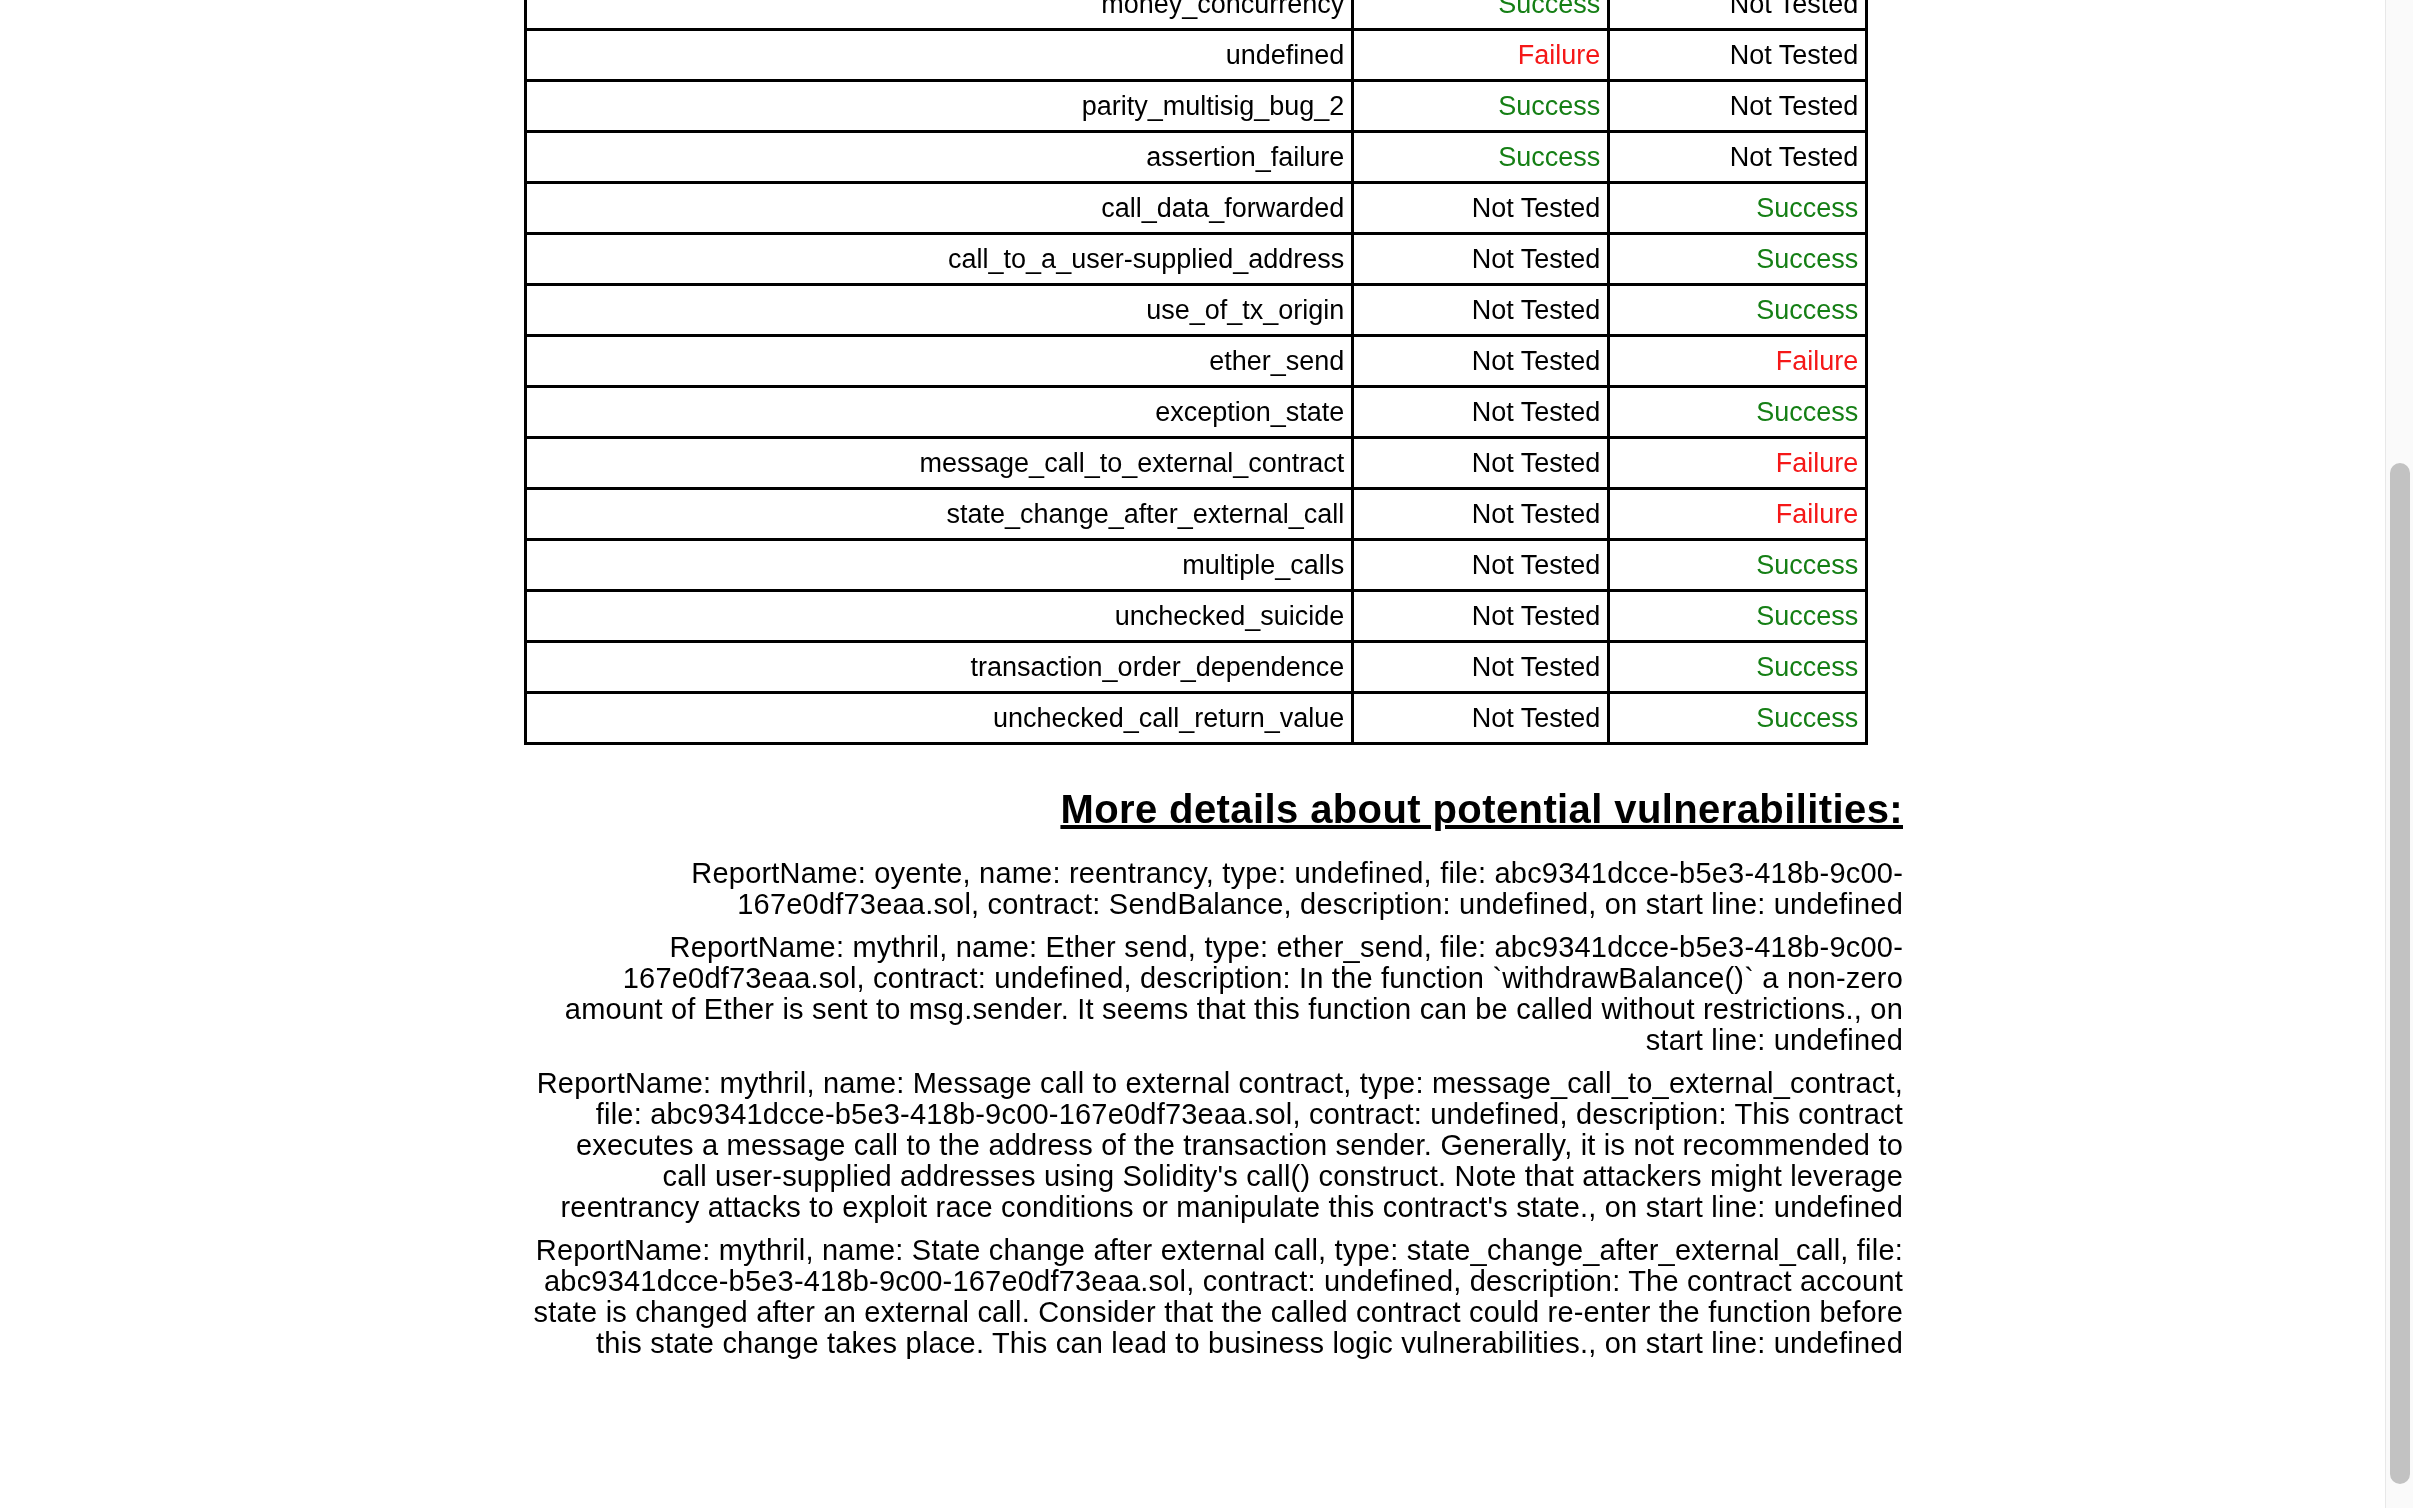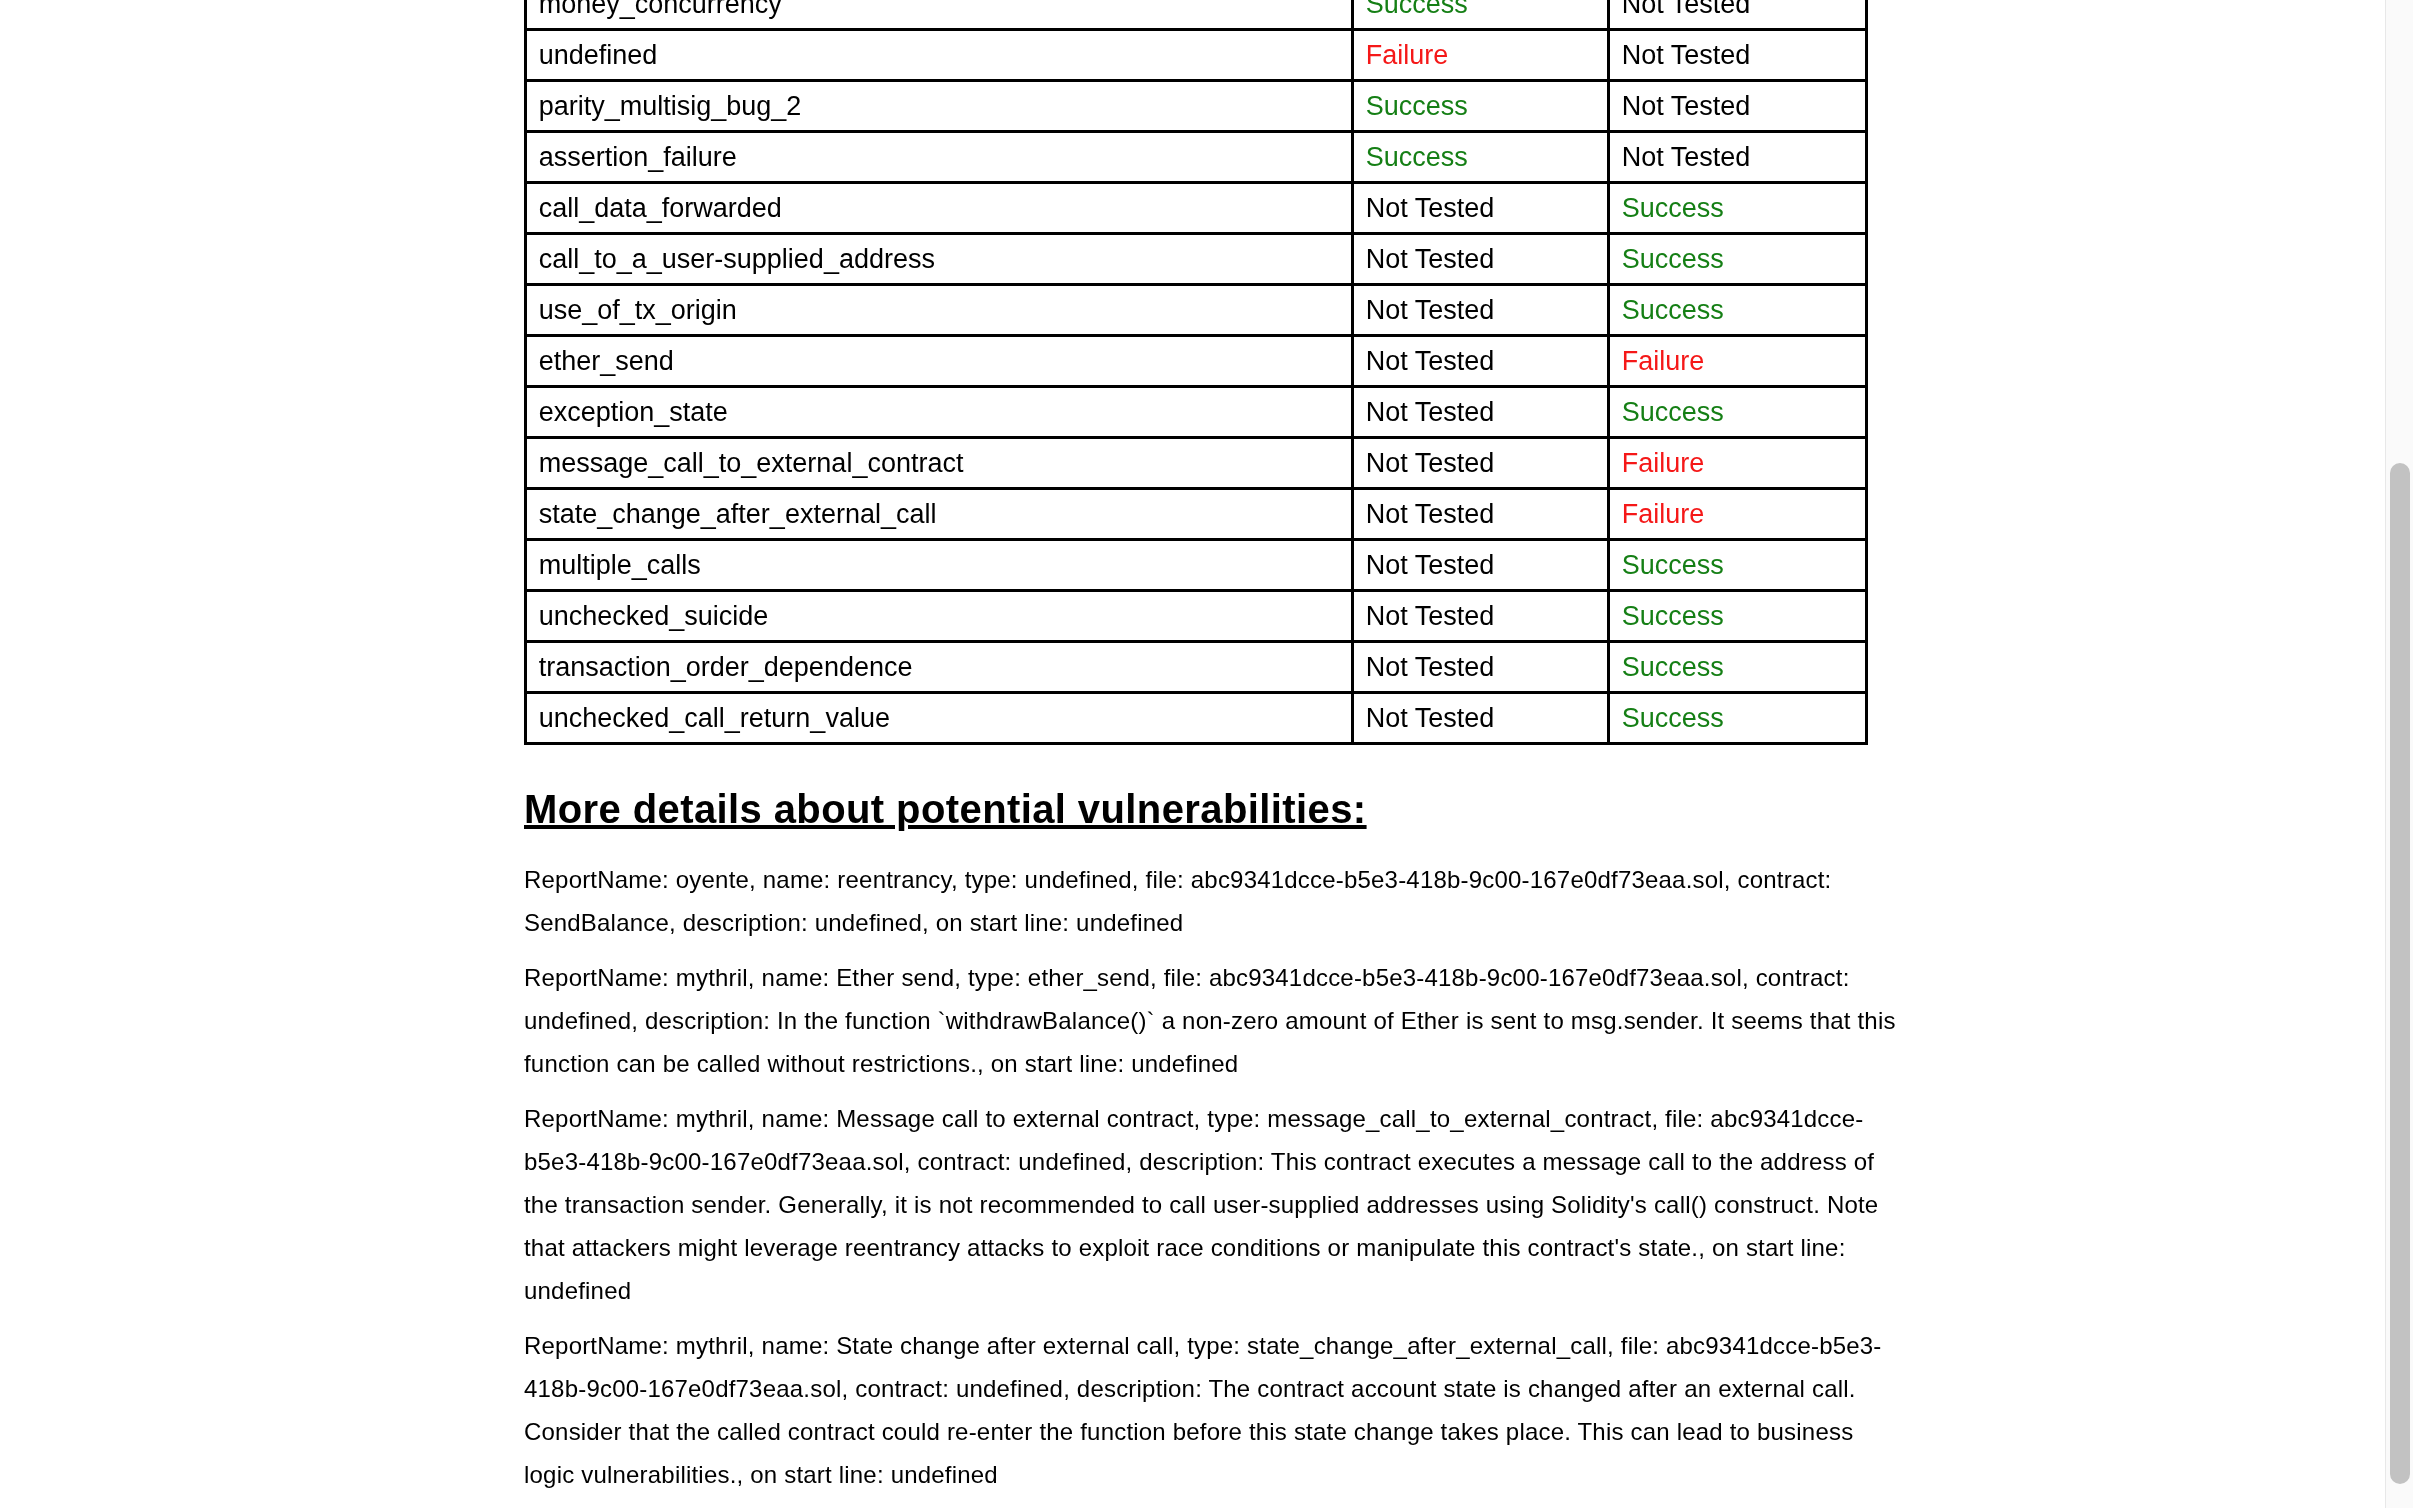--- a/index.html
+++ b/index.html
@@ -8,20 +8,21 @@
     background: #ffffff;
     font-family: "Liberation Sans", "DejaVu Sans", sans-serif;
     color: #000000;
   }
   .viewport {
     position: relative;
     width: 2413px;
     height: 1508px;
     overflow: hidden;
     background: #ffffff;
+    text-align: right;
   }
   .content {
     position: absolute;
     left: 524px;
     top: -23.5px;
     width: 1379px;
   }
   table.results {
     border-collapse: collapse;
     table-layout: fixed;
@@ -47,22 +48,22 @@
   h2.details-heading {
     margin: 41px 0 25px 0;
     font-size: 40px;
     line-height: 47px;
     font-weight: bold;
     letter-spacing: 0.4px;
     text-decoration: underline;
   }
   .paragraphs p {
     margin: 12px 0;
-    font-size: 24px;
-    line-height: 43px;
+    font-size: 29px;
+    line-height: 31px;
     letter-spacing: 0.2px;
   }
   .scrollbar-track {
     position: absolute;
     top: 0;
     right: 0;
     width: 28px;
     height: 1508px;
     background: #fafafa;
     border-left: 0.8px solid #e8e8e8;

